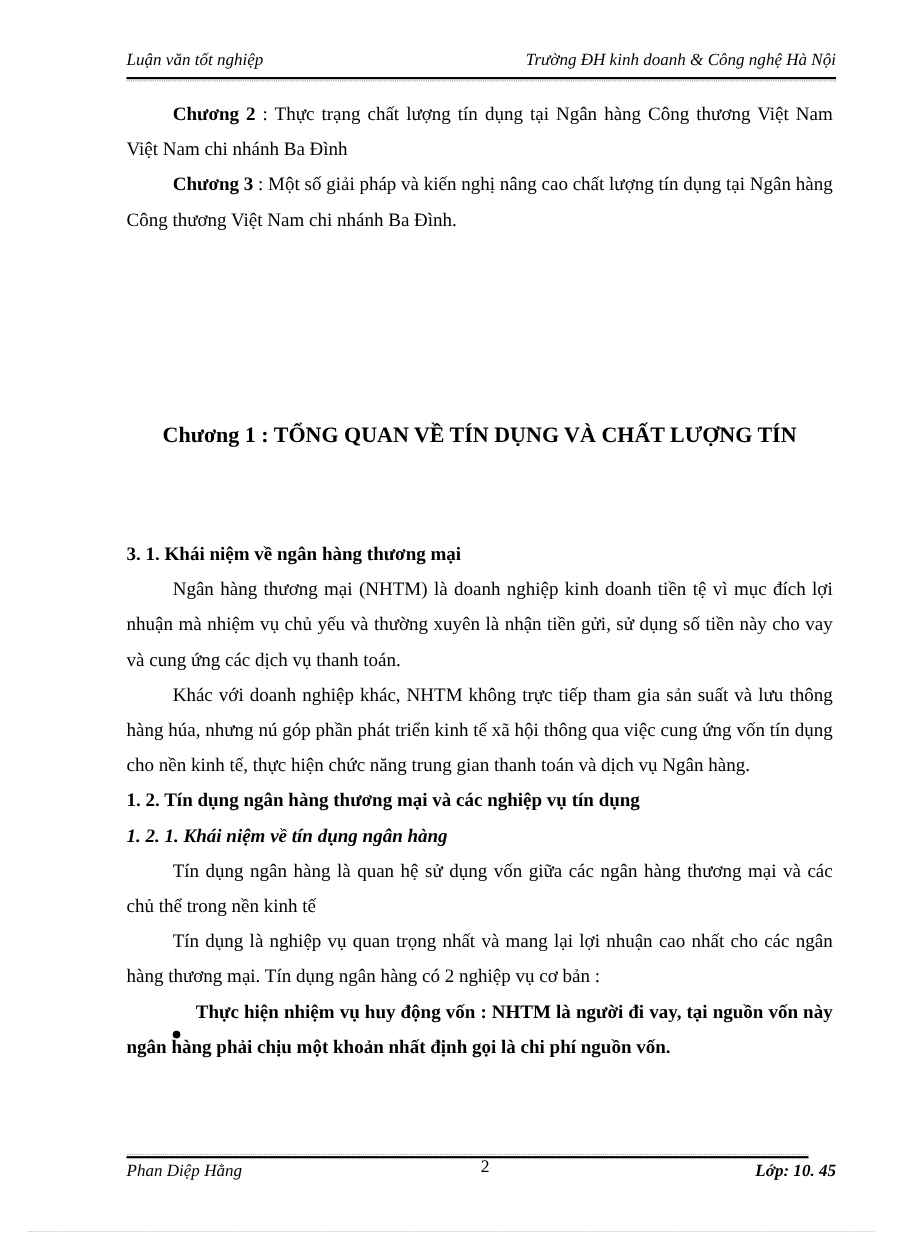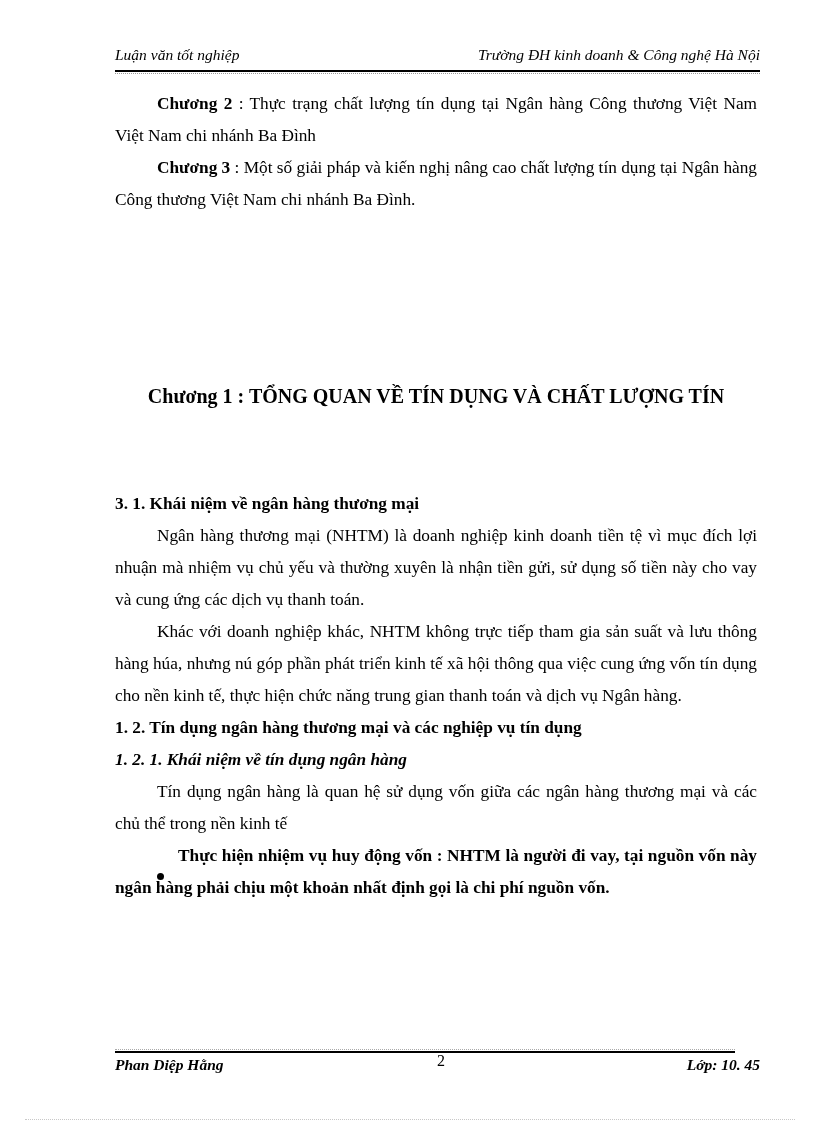--- a/index.html
+++ b/index.html
@@ -121,21 +121,21 @@
       left: 115px;
       top: 1055px;
       width: 645px;
       height: 24px;
       font-size: 15.5px;
     }
     .page-footer .author {
       position: absolute;
       left: 0; top: 1px;
       font-style: italic;
-      font-weight: bold;
+      font-weight: normal;
     }
     .page-footer .pagenum {
       position: absolute;
       left: 322px; top: -3px;
       font-size: 16px;
     }
     .page-footer .class {
       position: absolute;
       right: 0; top: 1px;
       font-style: italic;
@@ -169,20 +169,21 @@
   <div>Chương 1 : TỔNG QUAN VỀ TÍN DỤNG VÀ CHẤT LƯỢNG TÍN</div>
 </div>
 
 <div class="body" style="top: 488px;">
   <p class="h2">3. 1. Khái niệm về ngân hàng thương mại</p>
   <p class="para">Ngân hàng thương mại (NHTM) là doanh nghiệp kinh doanh tiền tệ vì mục đích lợi nhuận mà nhiệm vụ chủ yếu và thường xuyên là nhận tiền gửi, sử dụng số tiền này cho vay và cung ứng các dịch vụ thanh toán.</p>
   <p class="para">Khác với doanh nghiệp khác, NHTM không trực tiếp tham gia sản suất và lưu thông hàng húa, nhưng nú góp phần phát triển kinh tế xã hội thông qua việc cung ứng vốn tín dụng cho nền kinh tế, thực hiện chức năng trung gian thanh toán và dịch vụ Ngân hàng.</p>
   <p class="h2">1. 2. Tín dụng ngân hàng thương mại và các nghiệp vụ tín dụng</p>
   <p class="h3">1. 2. 1. Khái niệm về tín dụng ngân hàng</p>
   <p class="para">Tín dụng ngân hàng là quan hệ sử dụng vốn giữa các ngân hàng thương mại và các chủ thể trong nền kinh tế</p>
+  <p class="para">Tín dụng là nghiệp vụ quan trọng nhất và mang lại lợi nhuận cao nhất cho các ngân hàng thương mại. Tín dụng ngân hàng có 2 nghiệp vụ cơ bản :</p>
   <p class="bullet"><span class="first-line-pad"><span class="dot"></span></span><span>Thực hiện nhiệm vụ huy động vốn : NHTM là người đi vay, tại nguồn vốn này ngân hàng phải chịu một khoản nhất định gọi là chi phí nguồn vốn.</span></p>
 </div>
 
 <div class="footer-rule-shadow"></div>
 <div class="footer-rule"></div>
 <div class="page-footer">
   <span class="author">Phan Diệp Hằng</span>
   <span class="pagenum">2</span>
   <span class="class">Lớp: 10. 45</span>
 </div>

